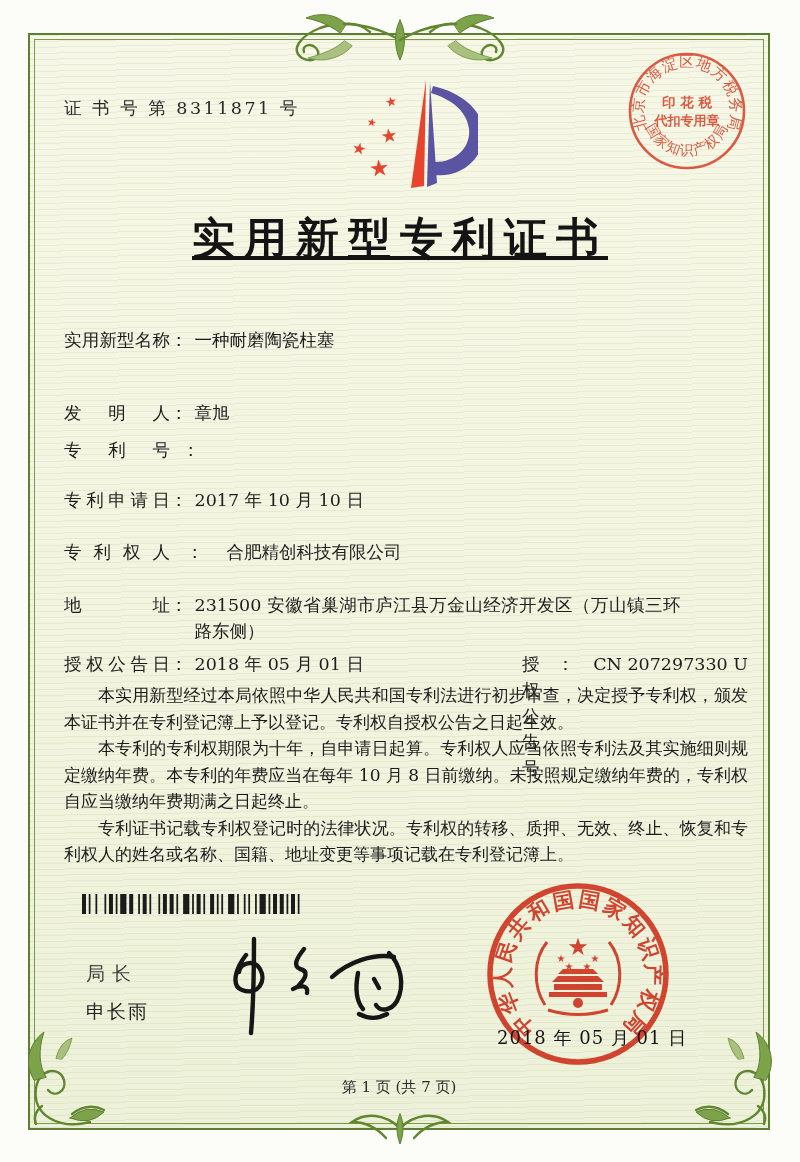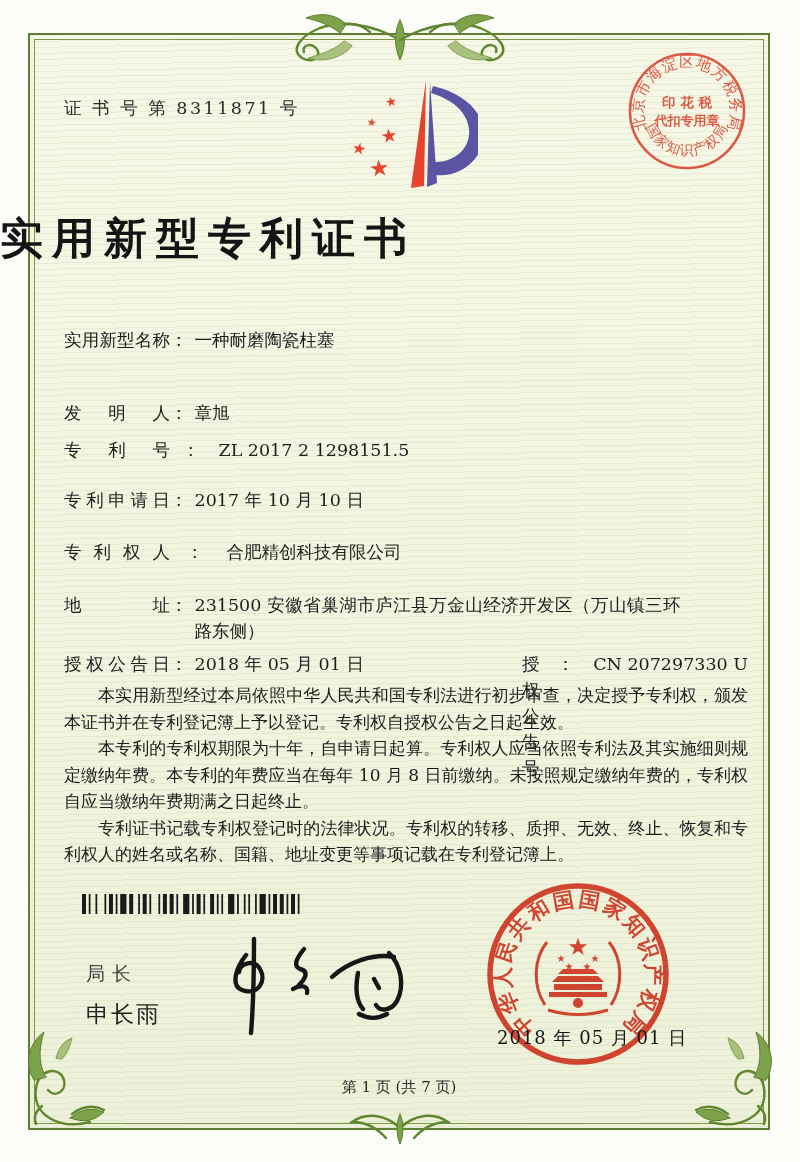--- a/index.html
+++ b/index.html
@@ -37,42 +37,43 @@
     position:absolute;left:64px;top:96px;
     font-size:17.5px;letter-spacing:2.5px;color:#2a2a2a;
   }
   .logo{position:absolute;left:338px;top:74px;width:140px;height:134px;}
   .stamp-top{
     position:absolute;left:626px;top:50px;width:122px;height:122px;
     mix-blend-mode:multiply;opacity:.92;
   }
   .title{
     position:absolute;left:0;right:0;top:210px;
-    font-size:43px;font-weight:700;letter-spacing:9px;color:#141414;
+    text-align:center;
+    font-size:43px;font-weight:700;letter-spacing:9px;color:#141414;text-decoration:underline;
   }
 
   
   .row{position:absolute;left:64px;font-size:17.5px;line-height:26px;display:flex;color:#1d1d1d;}
   .flabel{flex:0 0 106px;text-align:justify;text-align-last:justify;}
   .colon{flex:0 0 auto;}
   .fval{margin-left:7px;white-space:pre;}
   .fval.wrap{white-space:normal;width:486px;text-align:justify;}
   .grant-right{position:absolute;left:458px;top:0;display:flex;font-size:17.5px;gap:12px;}
 
   
   .body-text{
     position:absolute;left:64px;top:682px;width:684px;
     font-size:17px;line-height:26.5px;text-align:justify;color:#1b1b1b;
   }
   .body-text p{margin:0;text-indent:2em;}
 
   
   .barcode{position:absolute;left:82px;top:894px;width:218px;height:20px;fill:#1b1b1b;}
   .director-label{position:absolute;left:86px;top:961px;font-size:19px;letter-spacing:7px;color:#404040;}
-  .director-name{position:absolute;left:86px;top:999px;font-size:23px;letter-spacing:2px;color:#222;}
+  .director-name{position:absolute;left:86px;top:999px;font-size:19px;letter-spacing:2px;color:#222;}
   .signature{position:absolute;left:208px;top:913px;width:225px;height:132px;}
   .signature path{fill:none;stroke:#161616;stroke-width:4.4;stroke-linecap:round;stroke-linejoin:round;}
 
   .seal{position:absolute;left:482px;top:878px;width:192px;height:192px;
         mix-blend-mode:multiply;opacity:.93;}
   .seal-date{position:absolute;left:497px;top:1026px;font-size:18px;letter-spacing:1px;color:#141414;z-index:6;}
   .footer{position:absolute;left:28px;right:30px;top:1078px;text-align:center;font-size:15px;color:#2a2a2a;}
 
   .red{fill:#dd3a28;}
   svg text.cjk{font-family:"DejaVu Serif","Liberation Serif",serif;}
@@ -167,21 +168,20 @@
     <span class="fval">一种耐磨陶瓷柱塞</span>
   </div>
   <div class="row" style="top:387px;margin-top:13px;">
     <span class="flabel">发明人</span>
       <span class="colon">：</span>
     <span class="fval">章旭</span>
   </div>
   <div class="row" style="top:437px;gap:12px;">
     <span class="flabel">专利号</span>
       <span class="colon">：</span>
-    <span class="fval">ZL 2017 2 1298151.5</span>
   </div>
   <div class="row" style="top:487px;">
     <span class="flabel">专利申请日</span>
       <span class="colon">：</span>
     <span class="fval">2017 年 10 月 10 日</span>
   </div>
   <div class="row" style="top:539px;gap:16px;">
     <span class="flabel">专利权人</span>
       <span class="colon">：</span>
     <span class="fval">合肥精创科技有限公司</span>

